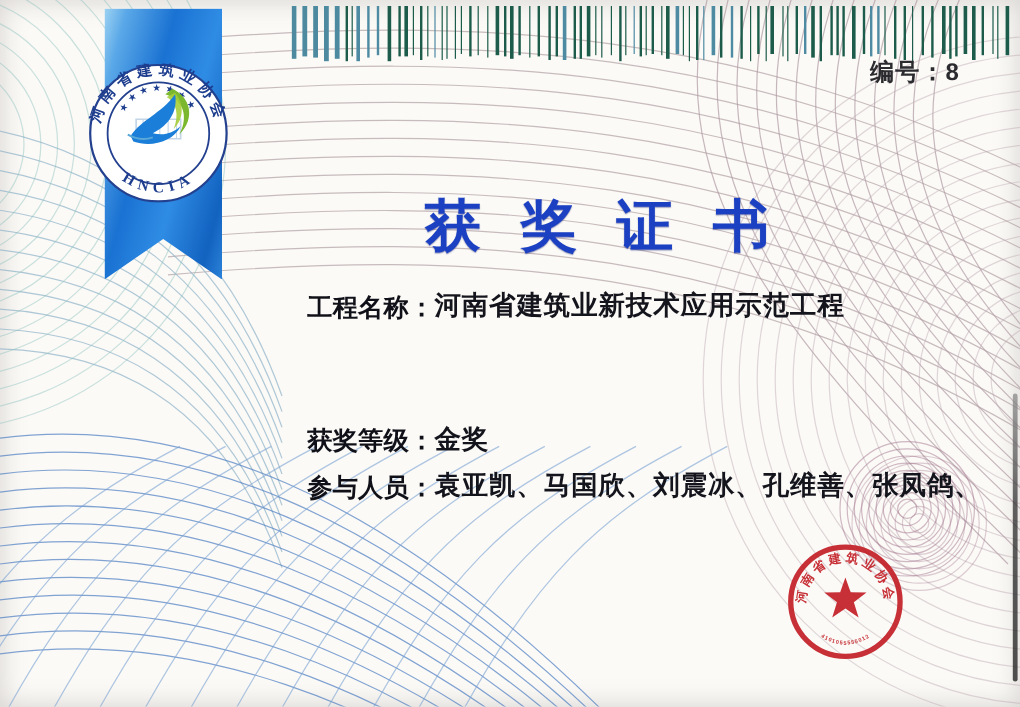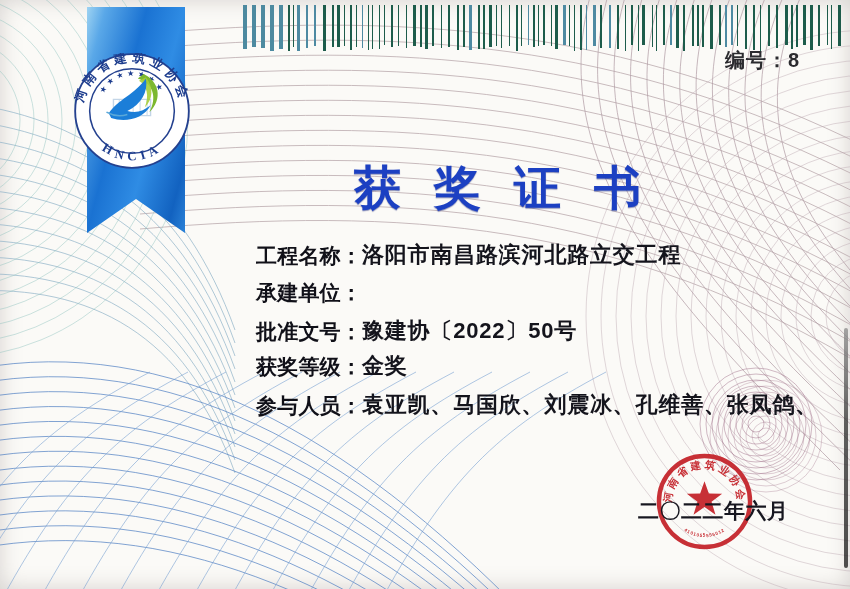--- a/index.html
+++ b/index.html
@@ -276,28 +276,23 @@
     </div>
 
   <div class="serial">
     <span>编号：</span><span>8</span>
   </div>
 
   <div class="title-award">获奖证书</div>
 
   <div class="frow" style="top:240px">
     <span class="flabel">工程名称：</span>
-    <span class="fvalue">洛阳市南昌路滨河北路立交工程</span>
+    <span class="fvalue">河南省建筑业新技术应用示范工程</span>
   </div>
   <div class="frow" style="top:279px">
-    <span class="flabel">承建单位：</span>
-  </div>
-  <div class="frow" style="top:316px">
-    <span class="flabel">批准文号：</span>
-    <span class="fvalue">豫建协〔2022〕50号</span>
   </div>
   <div class="frow" style="top:390px">
     <span class="flabel">参与人员：</span>
     <span class="fvalue">袁亚凯、马国欣、刘震冰、孔维善、张凤鸽、</span>
   </div>
   <div class="frow" style="top:351px">
     <span class="flabel">获奖等级：</span>
     <span class="fvalue">金奖</span>
   </div>
 
@@ -338,16 +333,15 @@
     <circle cx="50" cy="50" r="46" fill="none" stroke="#c42128" stroke-width="4.5"></circle>
     <polygon fill="#c42128" points="50,29.5 45.6,41.9 32.2,42.1 42.9,50.3 38.9,63.3 50,55.6 61.1,63.3 57.1,50.3 67.8,42.1 54.4,41.9"></polygon>
     <text font-size="10.5" font-weight="bold" fill="#c42128" letter-spacing="3">
       <textPath href="#sealTop" startOffset="50%" text-anchor="middle">河南省建筑业协会</textPath>
     </text>
     <text font-size="4.6" font-weight="bold" fill="#c42128" letter-spacing="0.8">
       <textPath href="#sealBottom" startOffset="50%" text-anchor="middle">4101055555012</textPath>
     </text>
   </svg>
 
-  <div class="date">二〇二二年六月</div>
 
   <div class="edge-right"></div>
 </div>
 
 </body></html>

